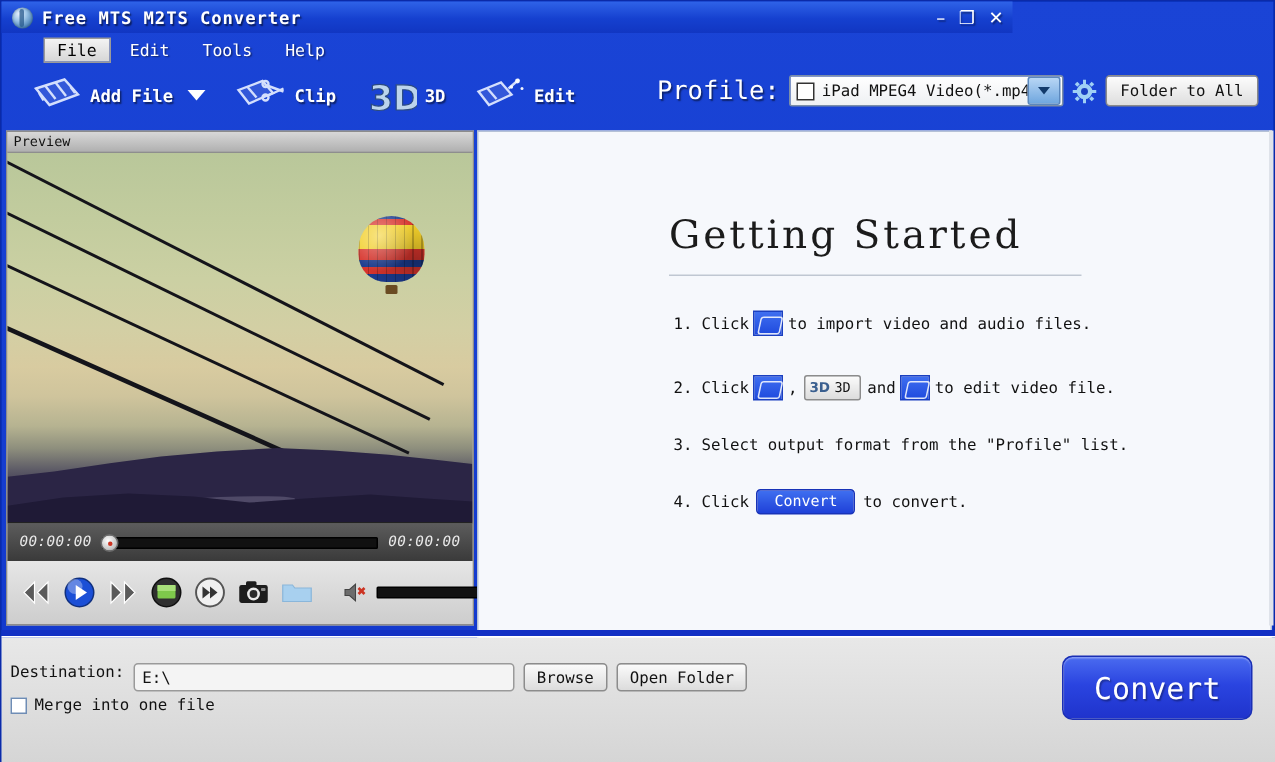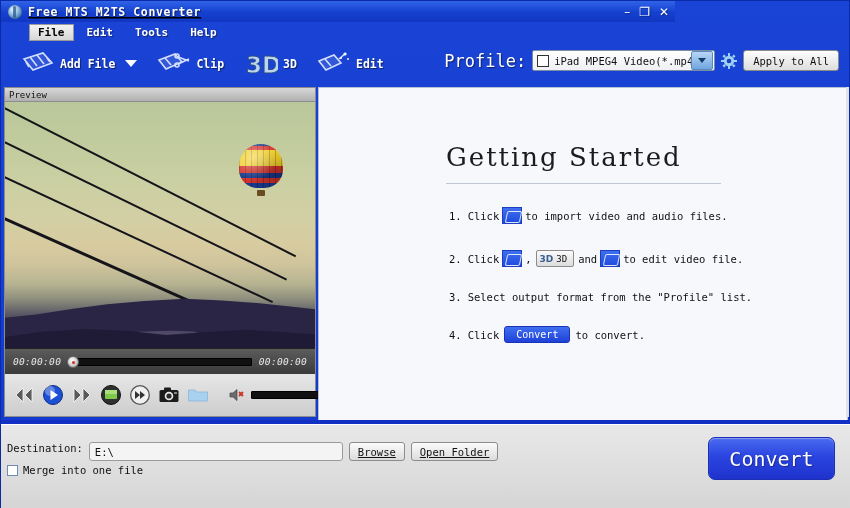--- a/index.html
+++ b/index.html
@@ -13,21 +13,21 @@
     position: relative;
     width: 850px; height: 508px;
     background: linear-gradient(180deg,#1a44d6 0%, #1238cc 100%);
     border: 1px solid #0b2aa8;
   }
 
   
   #titlebar {
     position: absolute; left:0; top:0; width:674px; height:21px;
     background: linear-gradient(180deg,#2f63e8 0%, #1540cf 55%, #1136c2 100%);
-    display:flex; align-items:center;text-decoration:underline;
+    display:flex; align-items:center;
   }
   #app-icon {
     width:14px; height:14px; margin-left:7px; margin-right:6px;
     border-radius:50%;
     background: radial-gradient(circle at 35% 30%, #e8f2ff 0%, #9ec6e8 35%, #4f87bb 70%, #2d5e8e 100%);
     box-shadow: inset 0 0 2px rgba(0,0,0,.4);
     position:relative;
   }
   #app-icon:after{
     content:""; position:absolute; left:5px; top:1px; width:3px; height:12px;
@@ -43,21 +43,21 @@
   }
   .win-btn {
     color:#ffffff; font-size:12px; line-height:12px; cursor:pointer;
     text-shadow: 1px 1px 1px rgba(0,0,0,.4);
     font-family:"DejaVu Sans", sans-serif;
   }
 
   
   #menubar {
     position:absolute; left:0; top:21px; width:850px; height:20px;
-    display:flex; align-items:center; padding-left:28px; gap:4px;font-weight:bold;
+    display:flex; align-items:flex-end; padding-left:28px; gap:4px;
   }
   .menu-item {
     color:#ffffff; font-size:11px; padding:2px 9px; cursor:pointer;
     text-shadow: 1px 1px 1px rgba(0,0,0,.45);
   }
   .menu-item.active {
     background: linear-gradient(180deg,#f3f3f3,#d6d6d6);
     color:#000000; text-shadow:none;
     border:1px solid #9a9a9a;
     padding:1px 8px;
@@ -291,21 +291,21 @@
   #dest-input {
     width:254px; height:19px; background:#f4f4f4;
     border:1px solid #9a9a9a; border-radius:3px;
     font-size:10.5px; color:#111; padding:0 5px; line-height:17px;
     font-family:"DejaVu Sans Mono", monospace;
   }
   .small-btn {
     height:19px; padding:0 8px; display:flex; align-items:center;
     background: linear-gradient(180deg,#fbfbfb,#dcdcdc);
     border:1px solid #8c8c8c; border-radius:3px;
-    font-size:10.5px; color:#111; cursor:pointer; white-space:nowrap;text-decoration:underline;
+    font-size:10.5px; color:#111; cursor:pointer; white-space:nowrap;
   }
   #merge-row {
     position:absolute; left:6px; top:39px; display:flex; align-items:center; gap:5px;
   }
   #merge-box {
     width:11px;height:11px;border:1px solid #6f8db5; background:#ffffff; cursor:pointer;
   }
   #merge-label { font-size:10.5px; color:#111; }
   #convert-btn {
     position:absolute; right:16px; top:12px; width:127px; height:43px;
@@ -420,21 +420,21 @@
           <rect x="0" y="7" width="3" height="2"></rect>
             <rect x="13" y="7" width="3" height="2"></rect>
           <rect x="2" y="2" width="2.4" height="2.4" transform="rotate(45 3.2 3.2)"></rect>
           <rect x="11.6" y="11.6" width="2.4" height="2.4" transform="rotate(45 12.8 12.8)"></rect>
           <rect x="11.6" y="2" width="2.4" height="2.4" transform="rotate(45 12.8 3.2)"></rect>
           <rect x="2" y="11.6" width="2.4" height="2.4" transform="rotate(45 3.2 12.8)"></rect>
         </g>
         <circle cx="8" cy="8" r="2.3" fill="#1a3fc0"></circle>
       </svg>
     </span>
-    <div id="apply-all-btn">Apply to All</div>
+    <div id="apply-all-btn">Folder to All</div>
   </div>
 
   <div id="preview-panel">
     <div id="preview-header">Preview</div>
 
     <div id="preview-video">
       <div class="wire" style="left:-30px; top:-10px; width:360px; transform: rotate(27deg);"></div>
       <div class="wire" style="left:-60px; top:10px; width:380px; transform: rotate(26deg);"></div>
       <div class="wire" style="left:-95px; top:30px; width:400px; transform: rotate(25deg); height:2.4px;"></div>
       <div class="wire" style="left:-120px; top:62px; width:420px; transform: rotate(24deg); height:2.6px;"></div>

